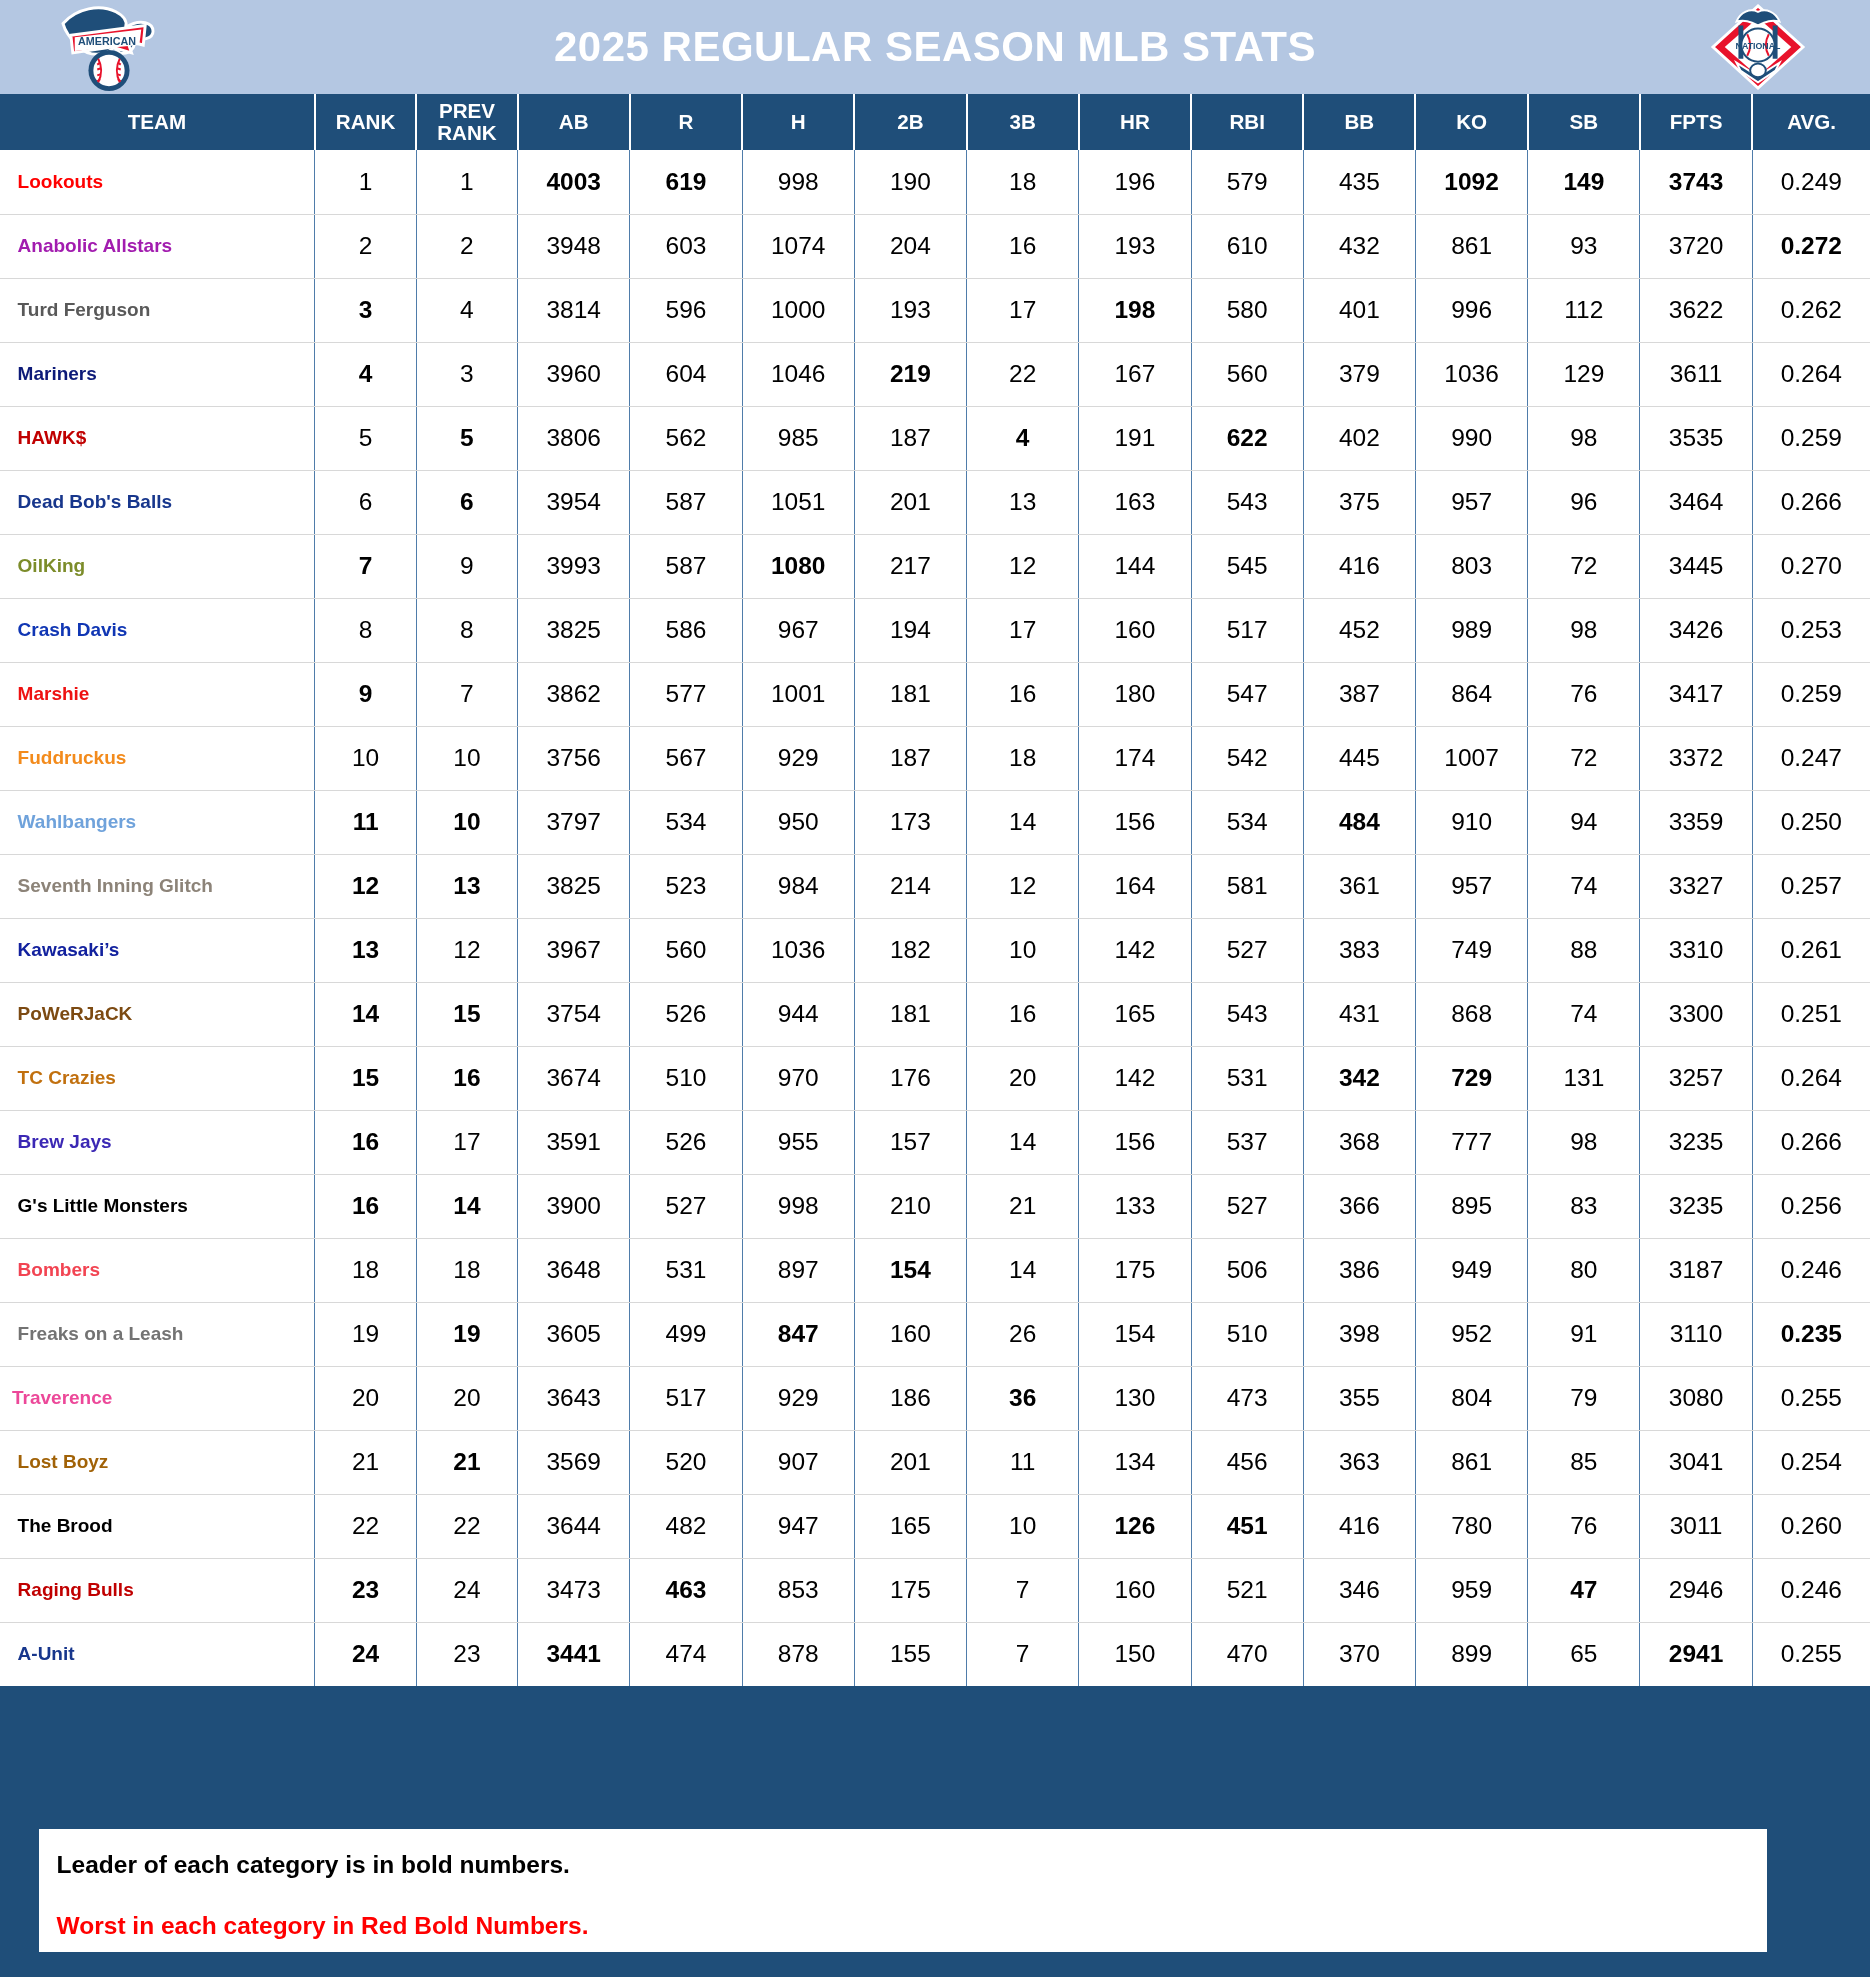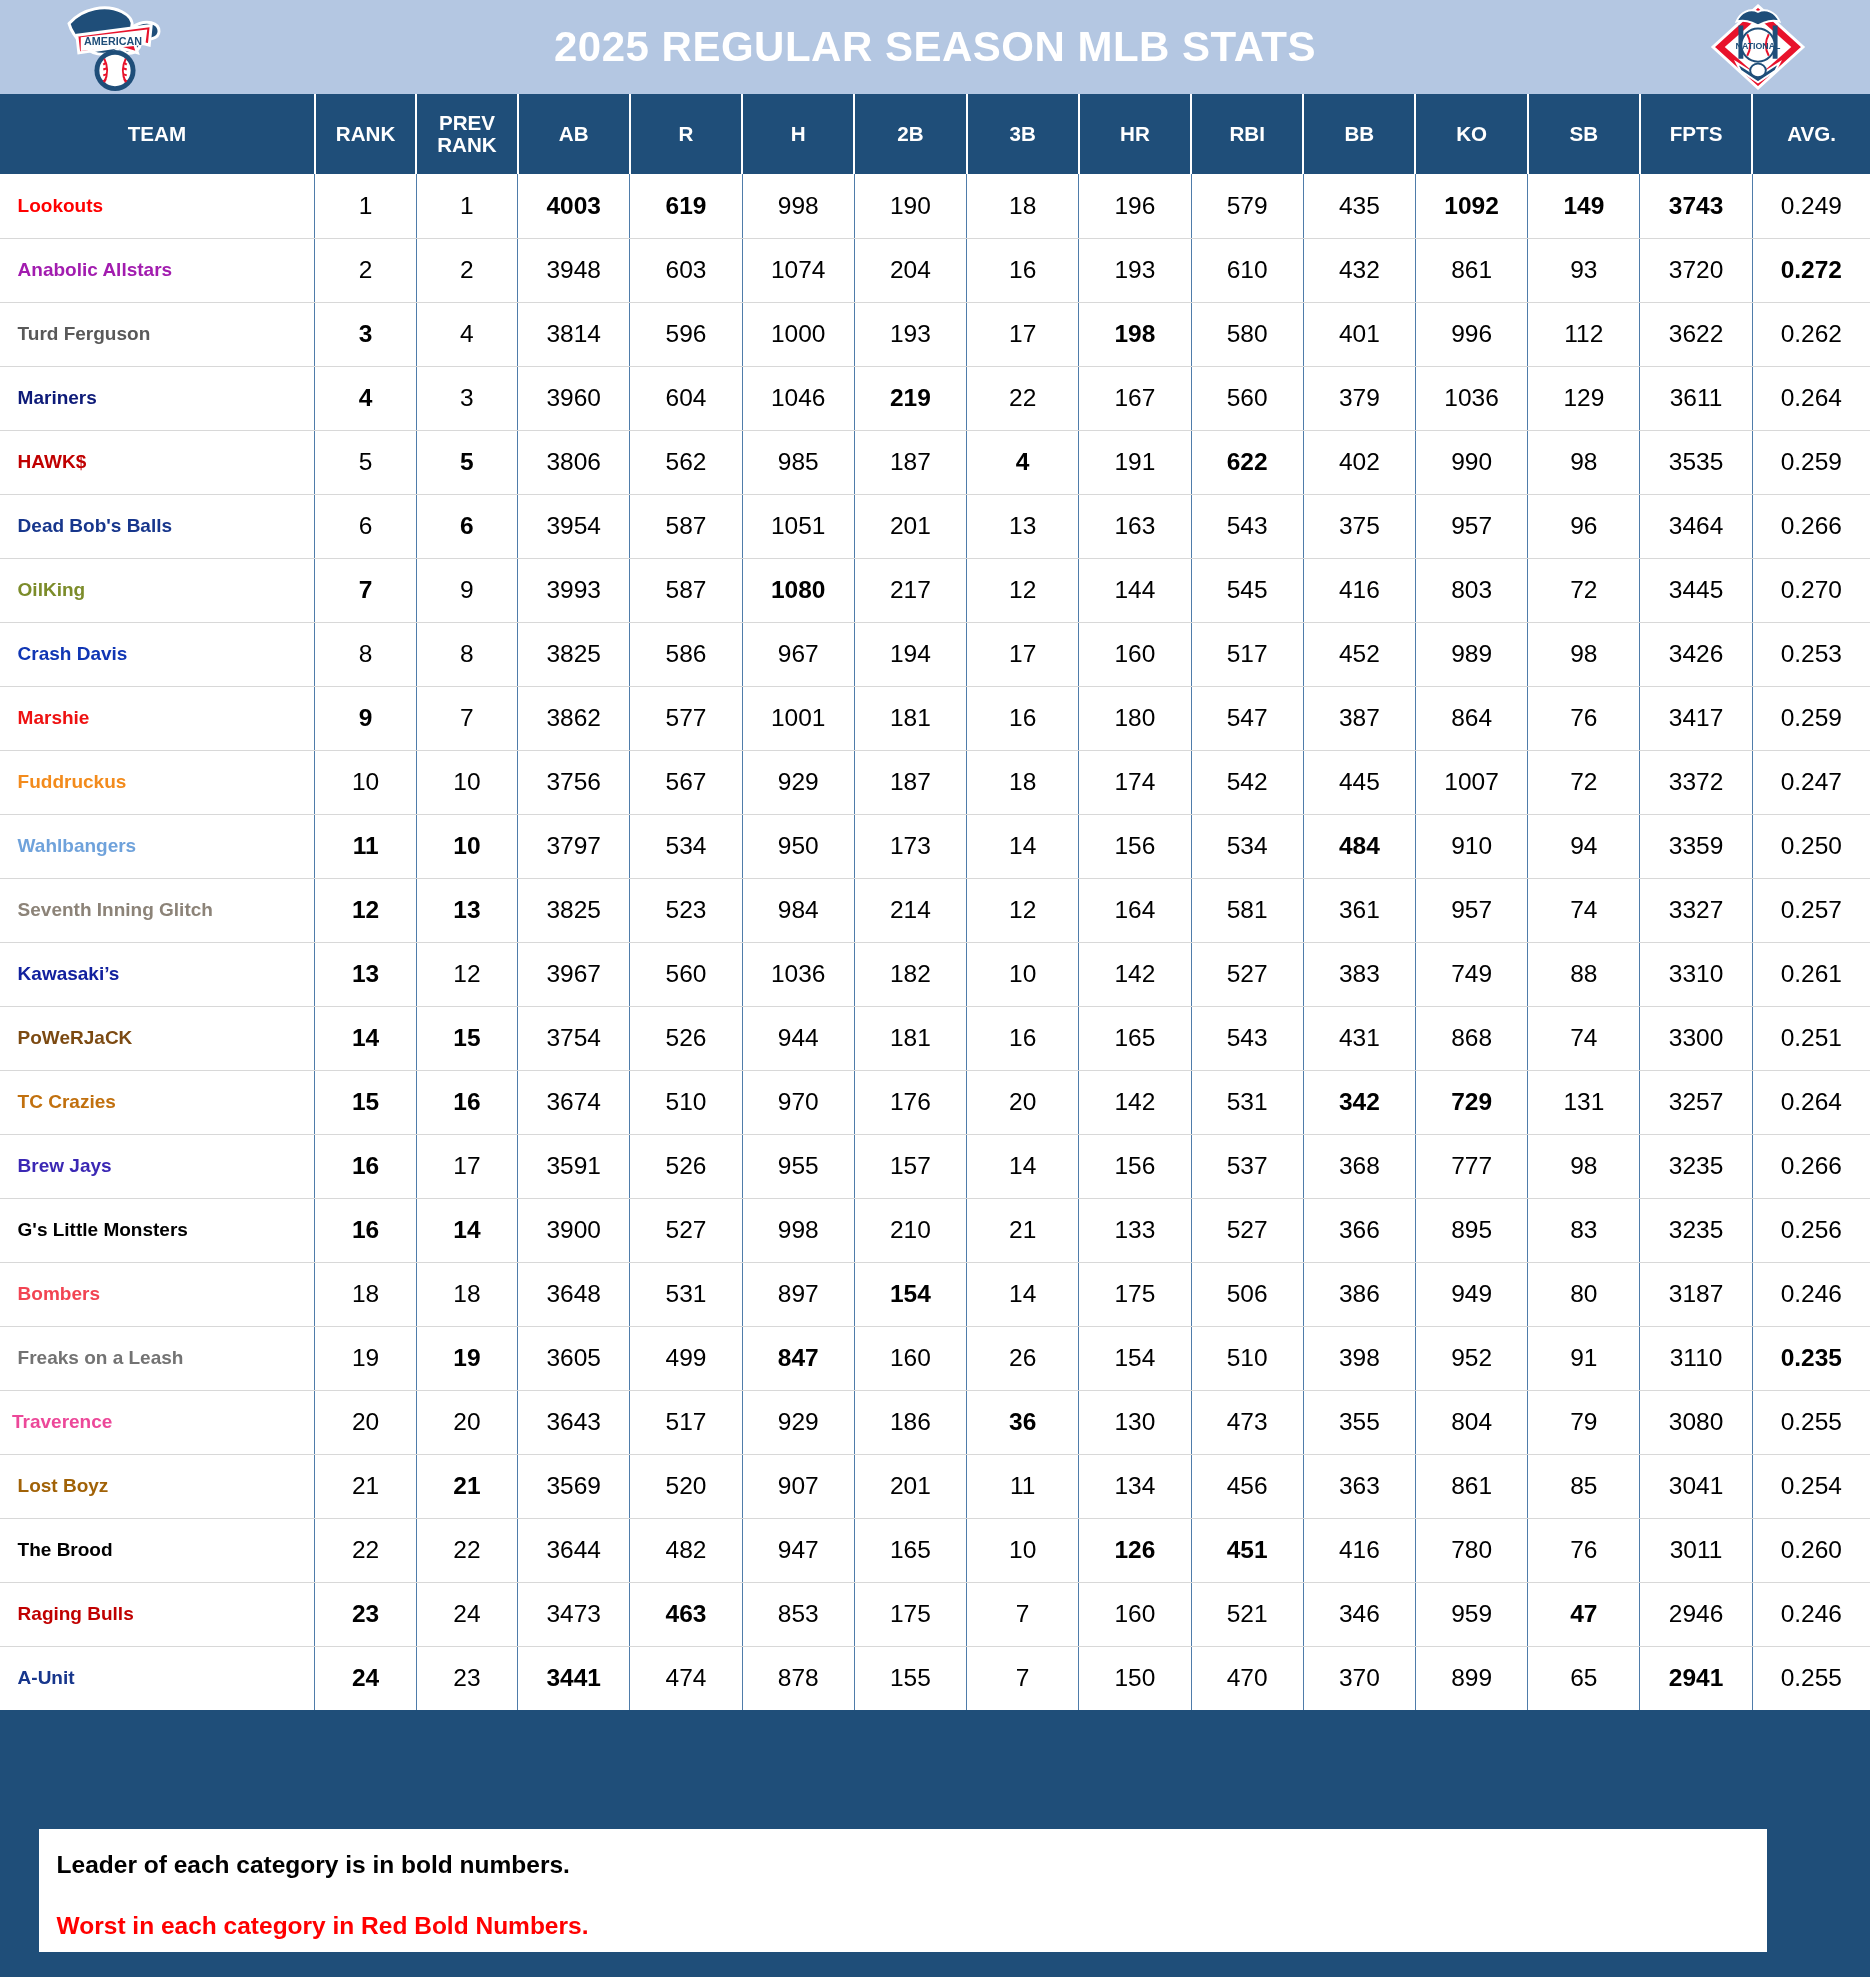--- a/index.html
+++ b/index.html
@@ -29,40 +29,40 @@
     justify-content: center;
   }
   .banner-title {
     font-size: 42px;
     font-weight: bold;
     color: #ffffff;
     letter-spacing: 0.5px;
     text-align: center;
     white-space: nowrap;
   }
-  .logo-left { position: absolute; left: 61px; top: 2px; width: 108px; height: 90px; text-align: right; }
+  .logo-left { position: absolute; left: 55px; top: 2px; width: 108px; height: 90px; text-align: right; }
   .logo-right { position: absolute; right: 61px; top: 2px; width: 102px; height: 90px; }
 
   
   .tablewrap {
     position: absolute;
     left: 0; top: 94px;
     width: 1870px;
   }
   table.stats {
     border-collapse: collapse;
     width: 1870px;
     table-layout: fixed;
   }
   table.stats th {
     background: #1f4e79;
     color: #ffffff;
     font-size: 20.6px;
     font-weight: bold;
-    height: 80px;
+    height: 56px;
     border-right: 2.9px solid #ffffff;
     border-bottom: 0;
     text-align: center;
     padding: 0 2px;
     line-height: 1.05;
     vertical-align: middle;
   }
   table.stats th.th-team { text-align: center; }
   table.stats th:last-child { border-right: 0; }
 

